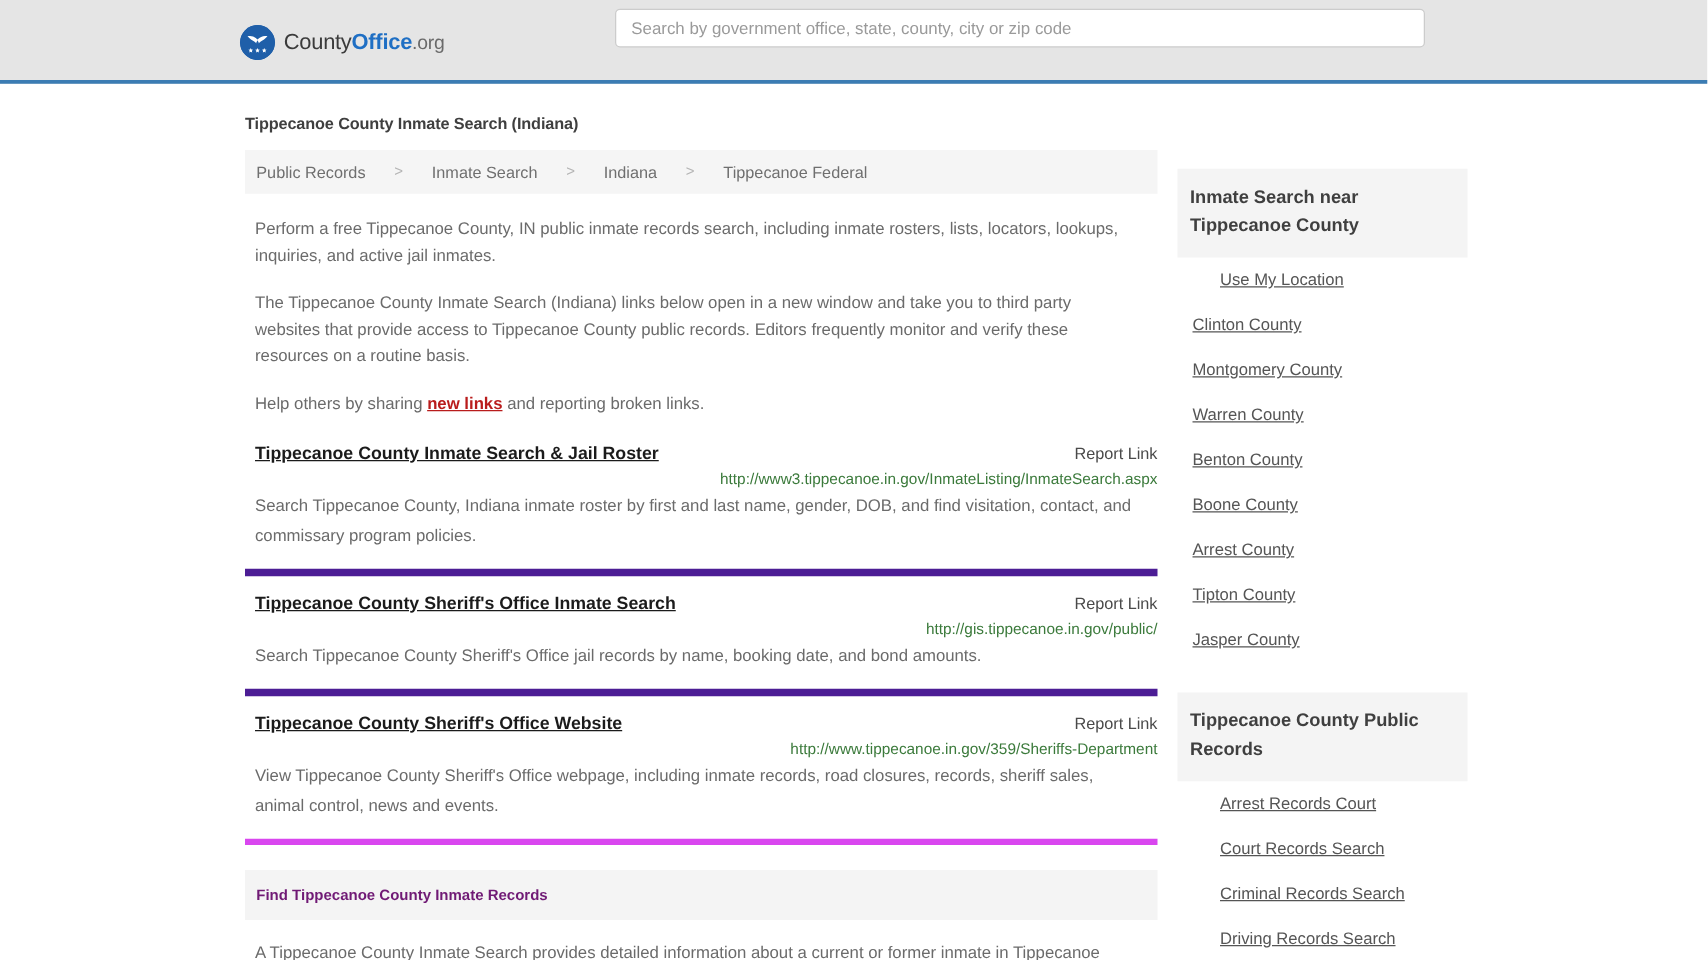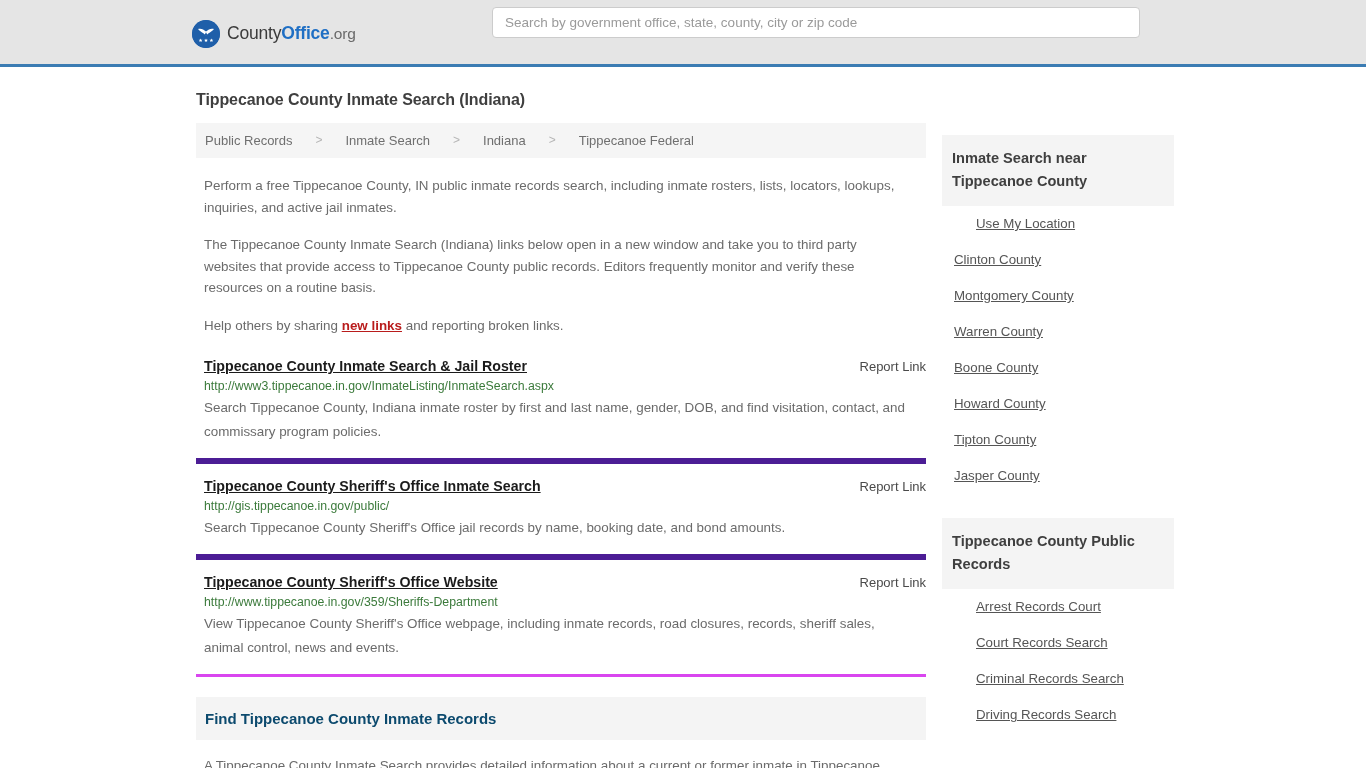--- a/index.html
+++ b/index.html
@@ -78,21 +78,21 @@
   }
   .layout {
     display: flex;
     gap: 16px;
     align-items: flex-start;
   }
   .col-main { width: 730px; flex: none; }
   .col-side { width: 232px; flex: none; }
 
   h1.page-title {
-    font-size: 16px;
+    font-size: 13px;
     font-weight: bold;
     color: #3f3f3f;
     margin: 24px 0 14px 0;
     letter-spacing: -0.1px;
   }
 
   
   .breadcrumb {
     background: #f5f5f5;
     padding: 10px 9px;
@@ -129,21 +129,21 @@
     font-weight: 600;
   }
 
   
   .results { margin-top: 22px; }
   .result {
     padding: 0 0 14px 0;
     border-bottom: 6px solid #4c1d95;
     margin-bottom: 14px;
   }
-  .result:last-child { border-bottom: 3px solid #d946ef; }
+  .result:last-child { border-bottom: 5px solid #d946ef; }
   .result-head {
     display: flex;
     justify-content: space-between;
     align-items: baseline;
   }
   .result-title {
     font-size: 14.2px;
     font-weight: bold;
     color: #1b1b1b;
     text-decoration: underline;
@@ -156,39 +156,40 @@
     text-decoration: none;
     white-space: nowrap;
     cursor: pointer;
   }
   .result-url {
     display: block;
     font-size: 12.3px;
     color: #3b7a3b;
     margin: 5px 0 0 8px;
     text-decoration: none;
+    text-align: right;
   }
   .result-desc {
     font-size: 13.4px;
     line-height: 24px;
     color: #6b6b6b;
     margin: 3px 0 0 8px;
     max-width: 712px;
   }
 
   
   .section-box {
     background: #f4f4f4;
     padding: 13px 9px;
     margin-top: 20px;
   }
   .section-box h2 {
-    font-size: 15px;
+    font-size: 12px;
     font-weight: bold;
-    color: #0c4a6e;
+    color: #701a75;
     margin: 0;
   }
   .section-body p {
     font-size: 13.4px;
     line-height: 24px;
     color: #6b6b6b;
     margin: 14px 0 0 8px;
     max-width: 716px;
   }
 
@@ -317,24 +318,27 @@
           <li>
               <a href="#">Clinton County</a>
             </li>
           <li>
               <a href="#">Montgomery County</a>
             </li>
           <li>
               <a href="#">Warren County</a>
             </li>
           <li>
+              <a href="#">Benton County</a>
+            </li>
+          <li>
               <a href="#">Boone County</a>
             </li>
           <li>
-              <a href="#">Howard County</a>
+              <a href="#">Arrest County</a>
             </li>
           <li>
               <a href="#">Tipton County</a>
             </li>
           <li>
               <a href="#">Jasper County</a>
             </li>
         </ul>
       </div>
 

